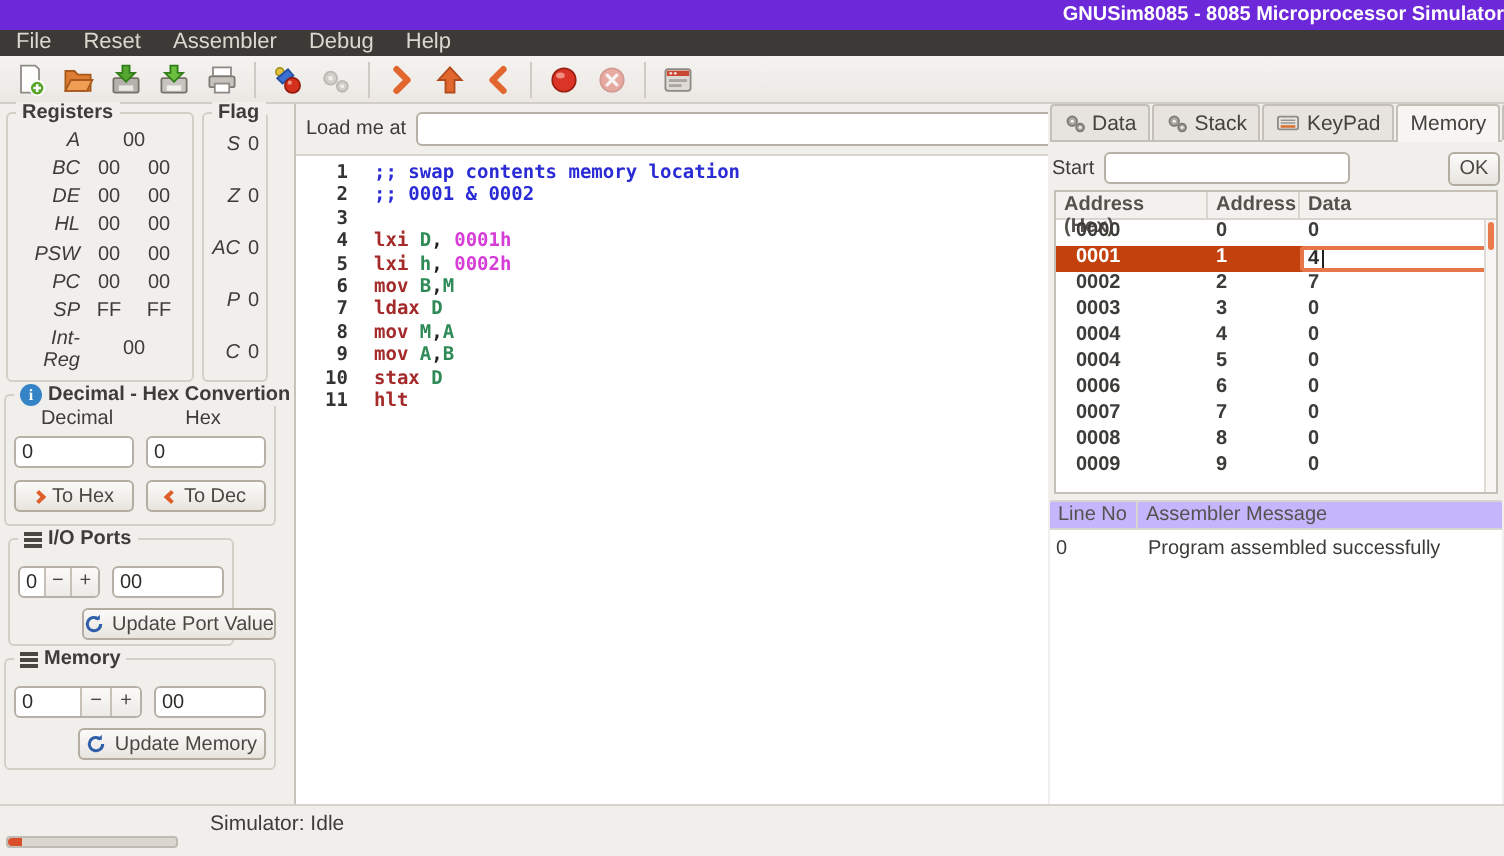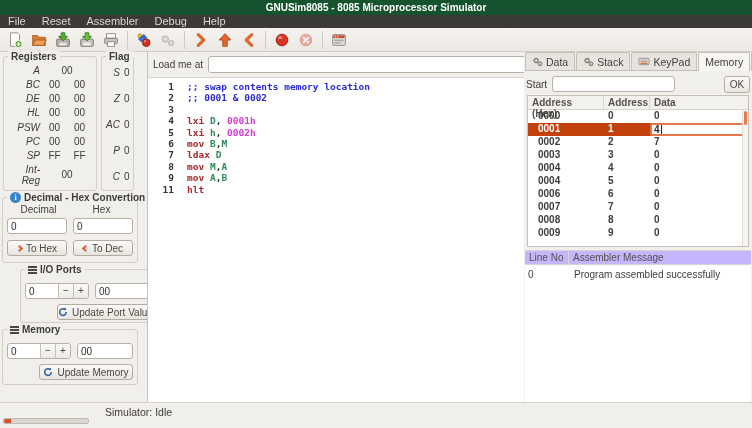--- a/index.html
+++ b/index.html
@@ -1,22 +1,22 @@
 <!DOCTYPE html>
 <html><head>
 <meta charset="utf-8">
 <style>
   * { margin:0; padding:0; box-sizing:border-box; }
   html,body { width:752px; height:428px; }
   body { font-family:"Liberation Sans", sans-serif; background:#f1efec; overflow:hidden; }
   .window { position:relative; width:752px; height:428px; background:#f1efec; }
 
   
-  .titlebar { position:absolute; left:0; top:0; width:752px; height:15px; background:#14532d;
-              color:#ffffff; font-size:10px; font-weight:bold; text-align:center; line-height:16px; }
+  .titlebar { position:absolute; left:0; top:0; width:752px; height:15px; background:#6d28d9;
+              color:#ffffff; font-size:10px; font-weight:bold; text-align:right; line-height:16px; }
   .menubar { position:absolute; left:0; top:15px; width:752px; height:13px; background:#3b3a36;
              display:flex; align-items:center; padding-left:8px; }
   .menu-item { color:#dcd8cf; font-size:11px; margin-right:16px; line-height:13px; }
 
   
   .toolbar { position:absolute; left:0; top:28px; width:752px; height:24px;
              background:linear-gradient(#f5f3f1,#ebe8e4); border-bottom:1px solid #d2cec7;
              display:flex; align-items:center; padding-left:3px; }
   .tbtn { width:22px; height:22px; display:flex; align-items:center; justify-content:center; margin:0 1px; }
   .tsep { width:1px; height:18px; background:#cfcac3; margin:0 4px; }
@@ -39,21 +39,21 @@
   .reg-row { display:flex; align-items:center; font-size:10px; color:#3e3c39; }
   .reg-name { width:34px; text-align:right; font-style:italic; padding-right:2px; }
   .reg-vals { flex:1; display:flex; }
   .reg-val { width:50%; text-align:center; }
   .reg-val.single { width:100%; }
   #flag-rows { position:absolute; inset:10px 3px 8px 3px; display:flex; flex-direction:column; justify-content:space-between; }
   .flag-row { display:flex; font-size:10px; color:#3e3c39; }
   .flag-name { width:15px; text-align:right; font-style:italic; margin-right:4px; }
 
   .conv-frame { left:2px; top:145px; width:136px; height:66px; }
-  .io-frame   { left:20px; top:217px; width:136px; height:54px; }
+  .io-frame   { left:4px; top:217px; width:113px; height:54px; }
   .mem-frame  { left:2px; top:277px; width:136px; height:56px; }
 
   .conv-labels { position:absolute; top:6px; left:4px; right:4px; display:flex; }
   .conv-labels span { width:50%; text-align:center; font-size:10px; color:#3e3c39; }
   .conv-inputs { position:absolute; top:20px; left:4px; right:4px; display:flex; gap:6px; }
   .conv-btns { position:absolute; top:42px; left:4px; right:4px; display:flex; gap:6px; }
 
   .tinput { background:#ffffff; border:1px solid #b7b0a6; border-radius:3px; height:16px;
             font-size:10px; padding:0 3px; color:#2e2c29; font-family:"Liberation Sans",sans-serif; width:100%; }
   .btn { background:linear-gradient(#fbfaf8,#e8e5e0); border:1px solid #b3aca1; border-radius:3px;
@@ -444,20 +444,21 @@
       <div class="code-area" id="code-area">
           <div class="code-line"><span class="ln">1</span><span class="lt"><span class="tok-comment">;; swap contents memory location</span></span></div>
           <div class="code-line"><span class="ln">2</span><span class="lt"><span class="tok-comment">;; 0001 &amp; 0002</span></span></div>
           <div class="code-line"><span class="ln">3</span><span class="lt"></span></div>
           <div class="code-line"><span class="ln">4</span><span class="lt"><span class="tok-mnemonic">lxi</span><span class="tok-plain"> </span><span class="tok-register">D</span><span class="tok-plain">, </span><span class="tok-number">0001h</span></span></div>
           <div class="code-line"><span class="ln">5</span><span class="lt"><span class="tok-mnemonic">lxi</span><span class="tok-plain"> </span><span class="tok-register">h</span><span class="tok-plain">, </span><span class="tok-number">0002h</span></span></div>
           <div class="code-line"><span class="ln">6</span><span class="lt"><span class="tok-mnemonic">mov</span><span class="tok-plain"> </span><span class="tok-register">B</span><span class="tok-plain">,</span><span class="tok-register">M</span></span></div>
           <div class="code-line"><span class="ln">7</span><span class="lt"><span class="tok-mnemonic">ldax</span><span class="tok-plain"> </span><span class="tok-register">D</span></span></div>
           <div class="code-line"><span class="ln">8</span><span class="lt"><span class="tok-mnemonic">mov</span><span class="tok-plain"> </span><span class="tok-register">M</span><span class="tok-plain">,</span><span class="tok-register">A</span></span></div>
           <div class="code-line"><span class="ln">9</span><span class="lt"><span class="tok-mnemonic">mov</span><span class="tok-plain"> </span><span class="tok-register">A</span><span class="tok-plain">,</span><span class="tok-register">B</span></span></div>
+          <div class="code-line"><span class="ln">10</span><span class="lt"><span class="tok-mnemonic">stax</span><span class="tok-plain"> </span><span class="tok-register">D</span></span></div>
           <div class="code-line"><span class="ln">11</span><span class="lt"><span class="tok-mnemonic">hlt</span></span></div>
         </div>
     </div>
 
     <div class="right-panel">
       <div class="tabs">
         <div class="tab">
           <svg width="11" height="11" viewBox="0 0 12 12">
               <circle cx="4.5" cy="5" r="2.6" fill="#a9a6a0" stroke="#7d7a73"></circle>
               <circle cx="4.5" cy="5" r=".9" fill="#f1efec"></circle>

